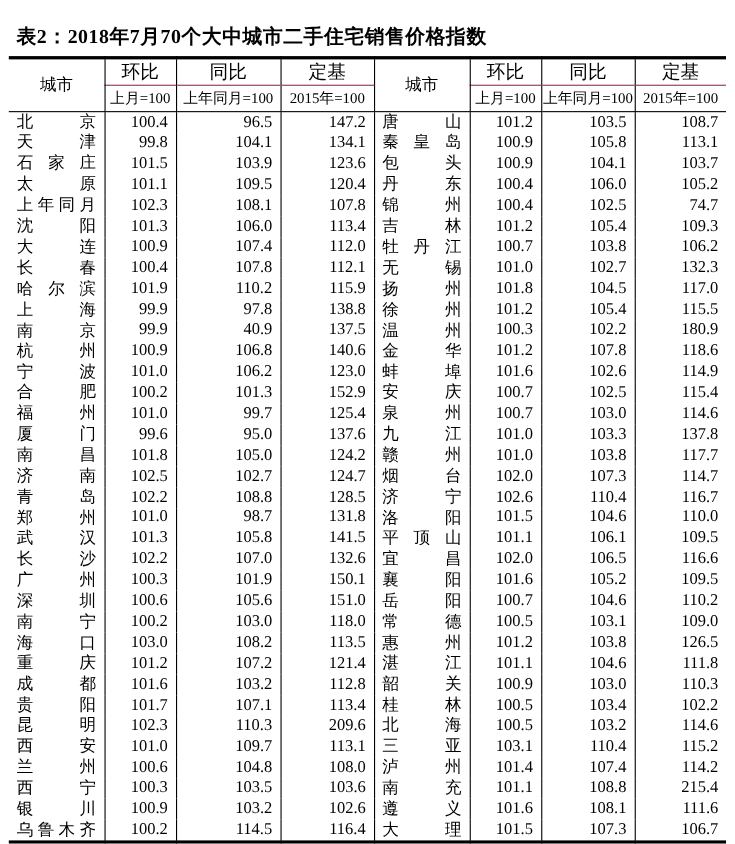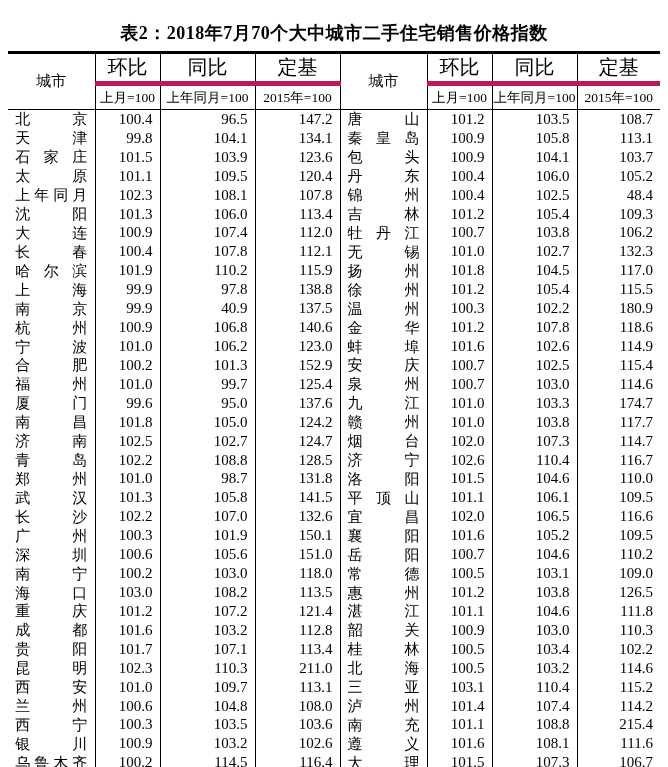--- a/index.html
+++ b/index.html
@@ -1,36 +1,37 @@
 <!DOCTYPE html>
 <html><head>
 <meta charset="utf-8">
 <style>
   html, body { margin:0; padding:0; }
   body {
     width:668px; height:767px; background:#ffffff; overflow:hidden;
     font-family:"Liberation Serif","DejaVu Serif",serif; color:#000;
   }
   .title {
-    margin-top:23px; text-align:center;
+    margin-top:23px; text-align:left;
     font-size:18px; font-weight:bold; line-height:21px;
     letter-spacing:0.5px;
+    padding-left:15px;
   }
   table.idx {
     border-collapse:collapse; table-layout:fixed;
     margin:7px 0 0 8px; width:652px;
     border-top:3px solid #000; border-bottom:3px solid #000;
   }
   th, td { padding:0; font-weight:normal; overflow:hidden; white-space:nowrap; }
   tr > * { border-right:1px solid #000; }
   tr > *:last-child { border-right:none; }
   thead th { text-align:center; vertical-align:middle; }
   .th-city { font-size:15px; border-bottom:1.5px solid #000; }
-  .th-main { height:23px; font-size:20px;margin-top:46px; }
-  .th-sub  { height:23px; font-size:13.5px; border-top:5px solid #be185d; border-bottom:1.5px solid #000;margin-top:36px; }
+  .th-main { height:23px; font-size:17px;margin-top:46px; }
+  .th-sub  { height:23px; font-size:13.5px; border-top:1px solid #be185d; border-bottom:1.5px solid #000;margin-top:36px; }
   tbody td { height:18.93px; font-size:15px; vertical-align:middle; }
   td.num   { text-align:right; padding-right:7px; }
   td.city  { text-align:center; }
   .city-name {
     display:inline-block; width:72px;
     text-align:justify; text-align-last:justify; text-justify:inter-character;
     font-size:15px; line-height:18px;
   }
 </style>
 </head>
@@ -111,21 +112,21 @@
         <td class="num">105.2</td>
       </tr>
       <tr>
         <td class="city"><span class="city-name">上年同月</span></td>
         <td class="num">102.3</td>
         <td class="num">108.1</td>
         <td class="num">107.8</td>
         <td class="city"><span class="city-name">锦州</span></td>
         <td class="num">100.4</td>
         <td class="num">102.5</td>
-        <td class="num">48.4</td>
+        <td class="num">74.7</td>
       </tr>
       <tr>
         <td class="city"><span class="city-name">沈阳</span></td>
         <td class="num">101.3</td>
         <td class="num">106.0</td>
         <td class="num">113.4</td>
         <td class="city"><span class="city-name">吉林</span></td>
         <td class="num">101.2</td>
         <td class="num">105.4</td>
         <td class="num">109.3</td>
@@ -221,21 +222,21 @@
         <td class="num">114.6</td>
       </tr>
       <tr>
         <td class="city"><span class="city-name">厦门</span></td>
         <td class="num">99.6</td>
         <td class="num">95.0</td>
         <td class="num">137.6</td>
         <td class="city"><span class="city-name">九江</span></td>
         <td class="num">101.0</td>
         <td class="num">103.3</td>
-        <td class="num">174.7</td>
+        <td class="num">137.8</td>
       </tr>
       <tr>
         <td class="city"><span class="city-name">南昌</span></td>
         <td class="num">101.8</td>
         <td class="num">105.0</td>
         <td class="num">124.2</td>
         <td class="city"><span class="city-name">赣州</span></td>
         <td class="num">101.0</td>
         <td class="num">103.8</td>
         <td class="num">117.7</td>
@@ -357,21 +358,21 @@
         <td class="num">113.4</td>
         <td class="city"><span class="city-name">桂林</span></td>
         <td class="num">100.5</td>
         <td class="num">103.4</td>
         <td class="num">102.2</td>
       </tr>
       <tr>
         <td class="city"><span class="city-name">昆明</span></td>
         <td class="num">102.3</td>
         <td class="num">110.3</td>
-        <td class="num">211.0</td>
+        <td class="num">209.6</td>
         <td class="city"><span class="city-name">北海</span></td>
         <td class="num">100.5</td>
         <td class="num">103.2</td>
         <td class="num">114.6</td>
       </tr>
       <tr>
         <td class="city"><span class="city-name">西安</span></td>
         <td class="num">101.0</td>
         <td class="num">109.7</td>
         <td class="num">113.1</td>

